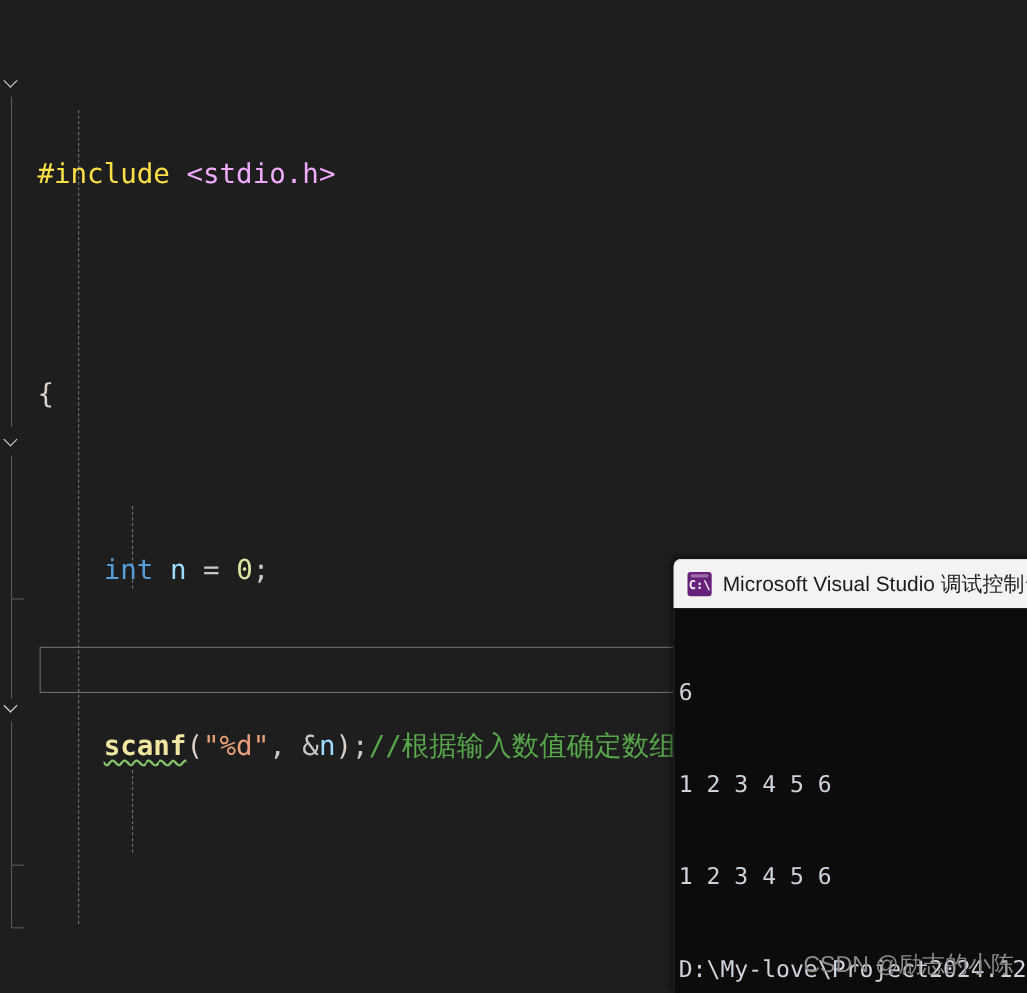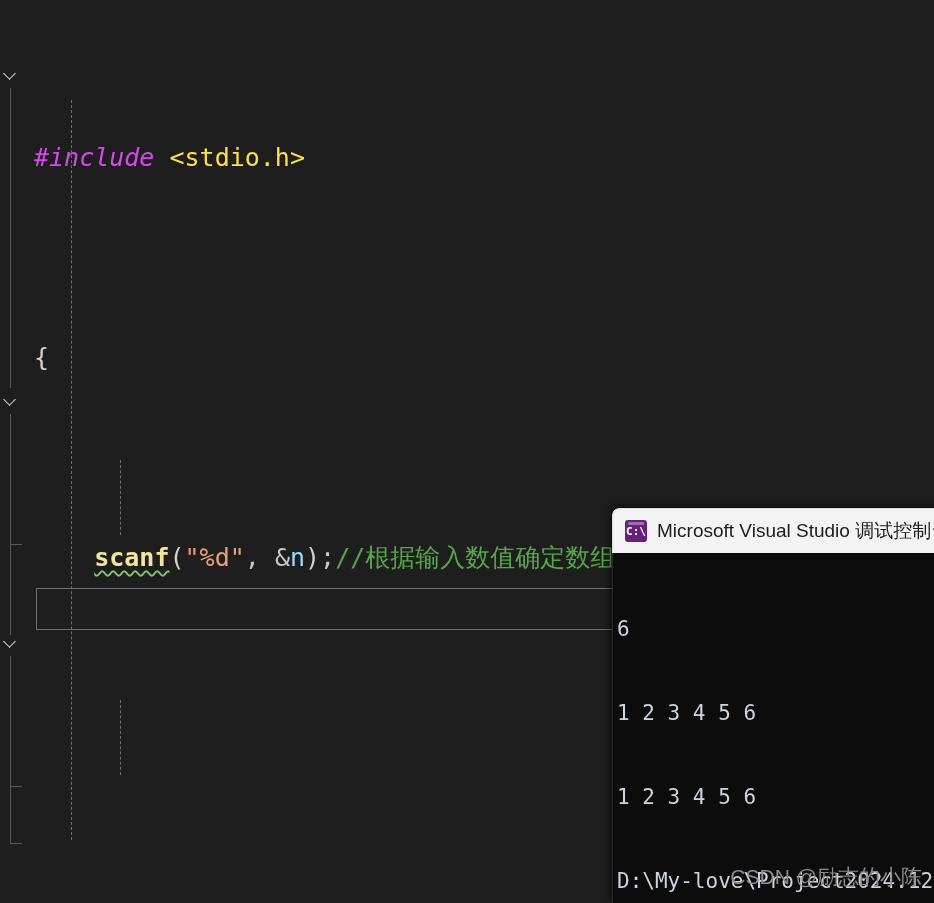--- a/index.html
+++ b/index.html
@@ -74,22 +74,22 @@
   .line { height: 40px; position: relative; }
 
   
   .indent-guide {
     position: absolute;
     width: 0px;
     border-left: 1px dashed #707070;
   }
 
   
-  .c-pre      { color: #d946ef; font-style: italic; }          
-  .c-header   { color: #fde047; }          
+  .c-pre      { color: #fde047; }          
+  .c-header   { color: #f0abfc; }          
   .c-kw       { color: #569cd6; }          
   .c-fn       { color: #f0e6a0; }          
   .c-var      { color: #9cdcfe; }          
   .c-num      { color: #d7e6a0; }          
   .c-punct    { color: #c8c8c8; }          
   .c-brace    { color: #d8d0c8; }
   .c-str      { color: #e8a07a; }          
   .c-comment  { color: #57a64a; }          
   .c-op       { color: #c8c8c8; }
   .wavy-green {
@@ -216,20 +216,21 @@
   <div class="indent-guide" style="left:120px; top:460px; height:75px;"></div>
   <div class="indent-guide" style="left:120px; top:700px; height:75px;"></div>
 
   <div class="code">
 
     <div class="line"><span class="c-pre">#include</span><span class="c-punct"> </span><span class="c-header">&lt;stdio.h&gt;</span></div>
 
 
     <div class="line"><span class="c-brace">{</span></div>
 
+    <div class="line">    <span class="c-kw">int</span> <span class="c-var">n</span> <span class="c-op">=</span> <span class="c-num">0</span><span class="c-punct">;</span></div>
 
     <div class="line">    <span class="c-fn wavy-green">scanf</span><span class="c-brace">(</span><span class="c-str">"%d"</span><span class="c-punct">, </span><span class="c-op">&amp;</span><span class="c-var">n</span><span class="c-brace">)</span><span class="c-punct">;</span><span class="c-comment">//根据输入数值确定数组的大小</span></div>
 
     
 
     
 
     
 
     

